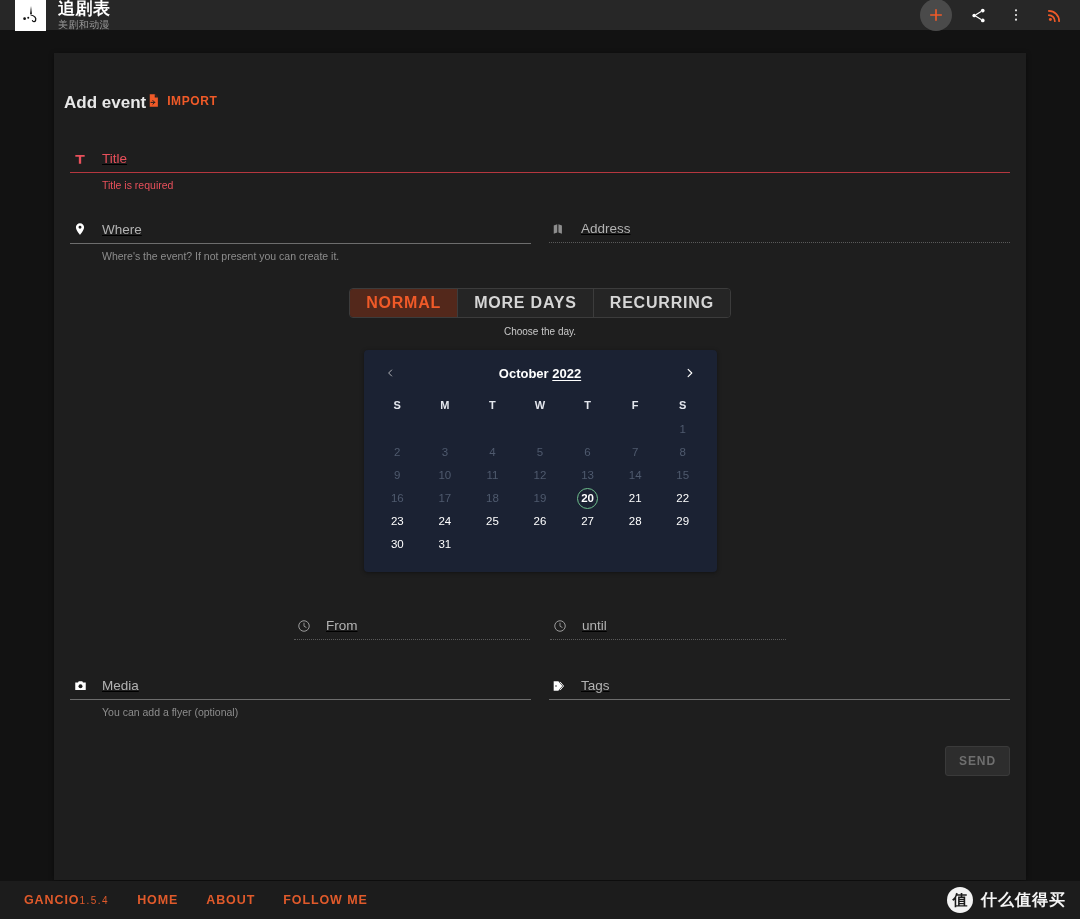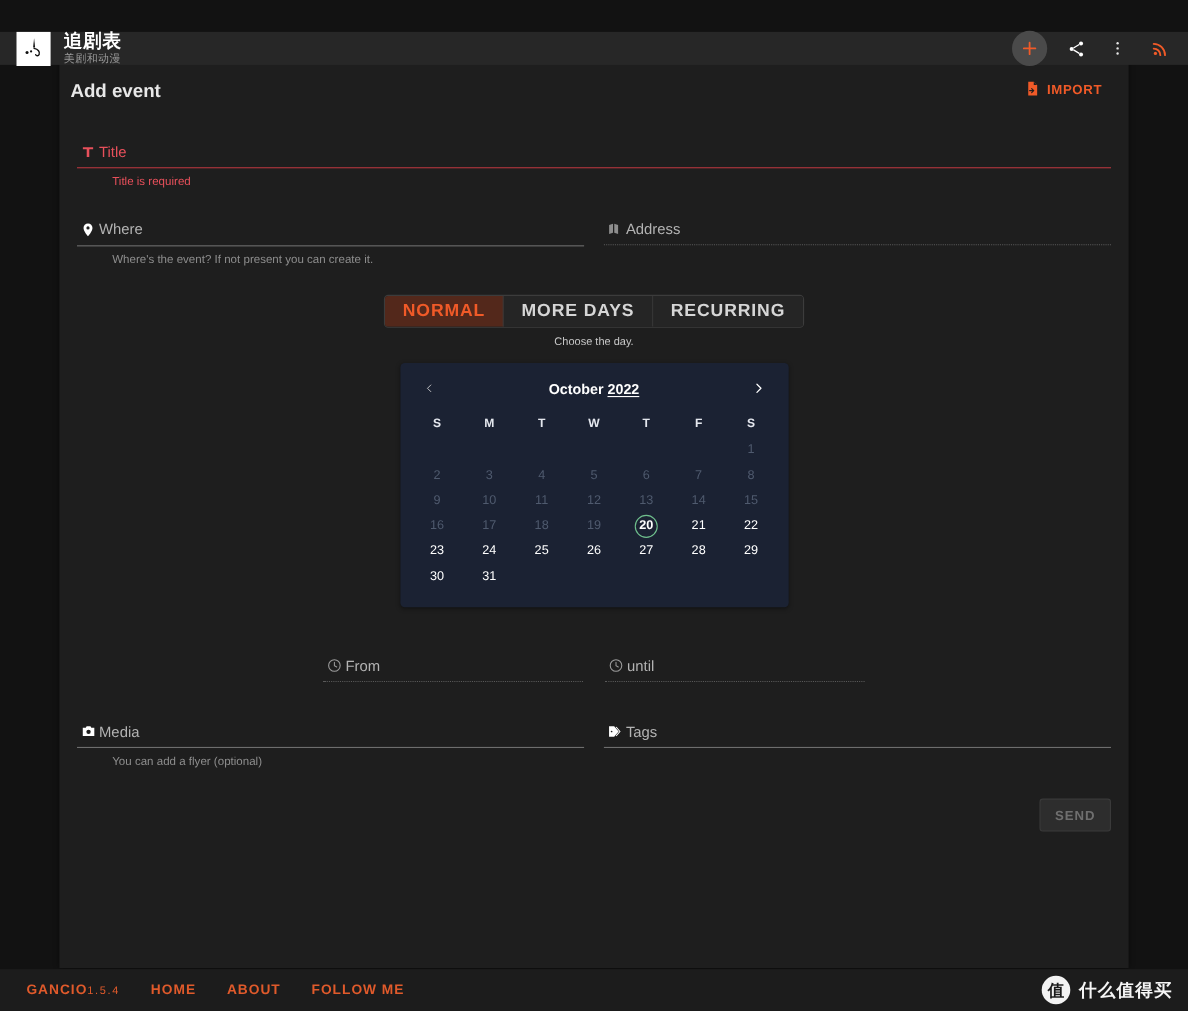--- a/index.html
+++ b/index.html
@@ -10,21 +10,21 @@
     overflow: hidden;
   }
   body { position: relative; }
 
   
   .appbar {
     height: 30px; width: 100%;
     background: #272727;
     display: flex; align-items: center;
     padding: 0 14px 0 15px;
-    position: relative; z-index: 10; margin-top: 29px;
+    position: relative; z-index: 10;
   }
   .logo-box {
     width: 31px; height: 31px;
     background: #fff;
     display: flex; align-items: center; justify-content: center;
     flex: 0 0 auto;
   }
   .brand { margin-left: 12px; line-height: 1; }
   .brand-title {
     font-size: 17px; font-weight: bold; color: #ffffff;
@@ -50,38 +50,39 @@
 
   
   .card {
     position: absolute;
     left: 54px; top: 53px;
     width: 972px; height: 827px;
     background: #1e1e1e;
     box-shadow: 0 1px 5px rgba(0,0,0,.4);
   }
   .card-head {
-    display: flex; align-items: flex-start; justify-content: space-between;
+    display: flex; align-items: flex-start; justify-content: flex-start;
     padding: 20px 24px 0 10px;
+    margin-top: 20px;
   }
   .card-title {
     font-size: 17px; font-weight: bold; color: #e8e8e8;
     padding-left: 0px;
   }
   .import-btn {
     display: flex; align-items: center; gap: 6px;
     color: #f05a28; font-size: 12px; font-weight: bold;
     letter-spacing: .6px; background: none; border: none; cursor: pointer;
   }
 
   .form { padding: 0 8px; }
 
   
   .field { position: relative; }
-  .field-row { display: flex; align-items: flex-start; padding-bottom: 6px; }
+  .field-row { display: flex; align-items: flex-end; gap: 12px; padding-bottom: 6px; text-decoration: underline; }
   .field-icon { width: 20px; display: flex; justify-content: center; flex: 0 0 20px; }
   .field-label { font-size: 13.5px; color: #b3b3b3; }
   .field-label.error { color: #e8505b; }
   .underline { height: 1px; background: #6d6d6d; width: 100%; }
   .underline.error { background: #b5373f; }
   .underline.dotted {
     height: 0; background: none;
     border-bottom: 1px dotted #5a5a5a;
   }
   .hint { font-size: 10.5px; color: #8d8d8d; margin-top: 6px; padding-left: 32px; }

